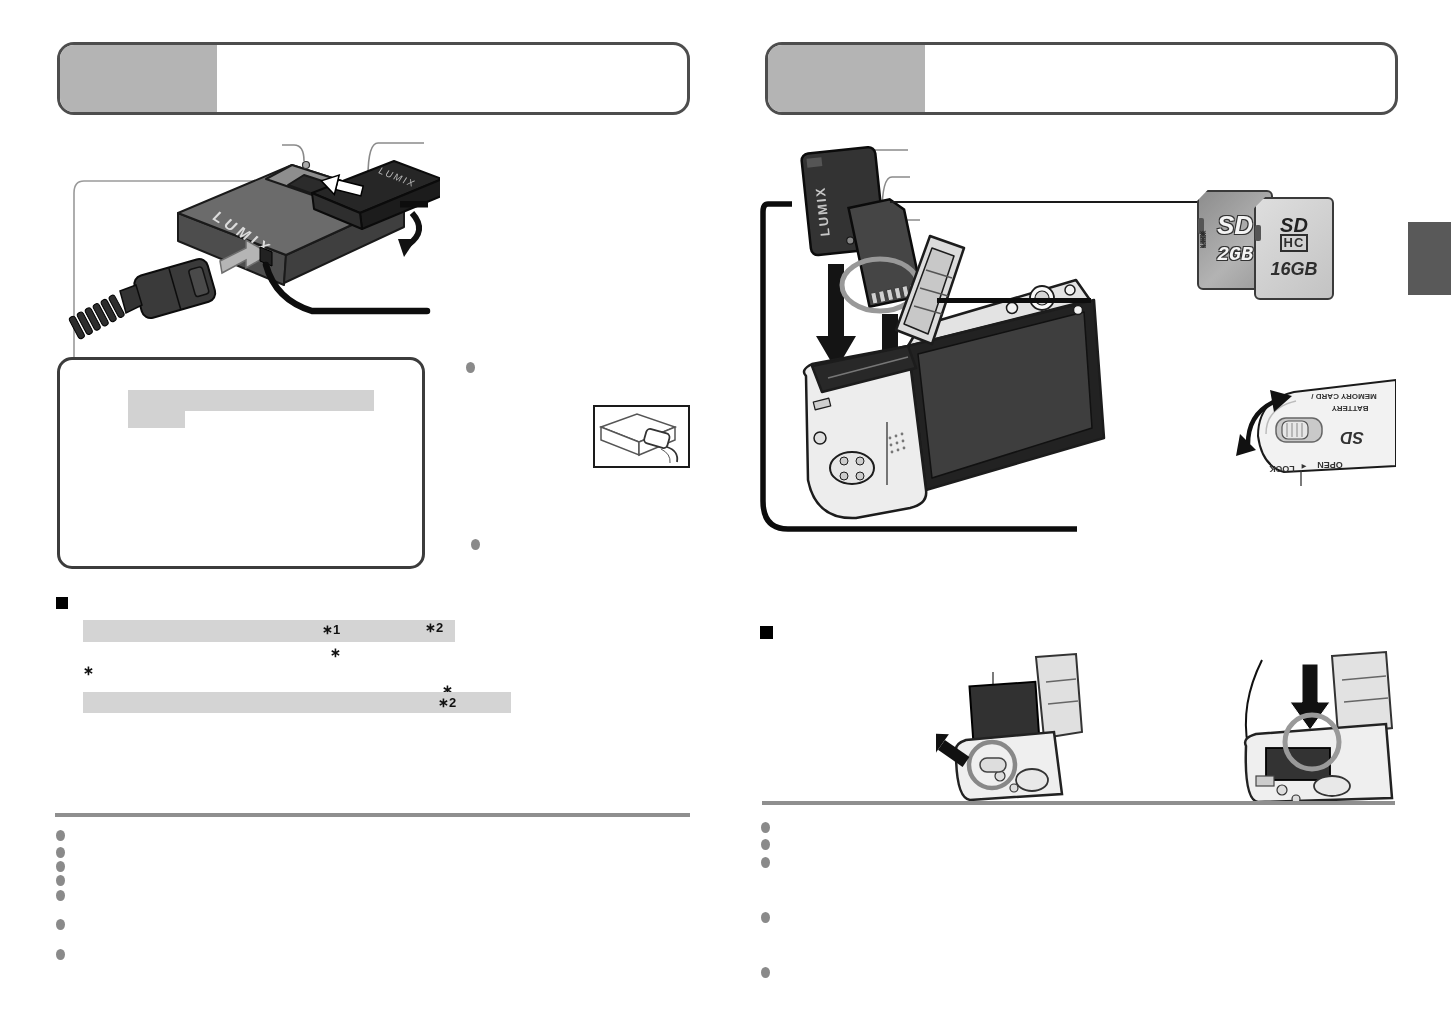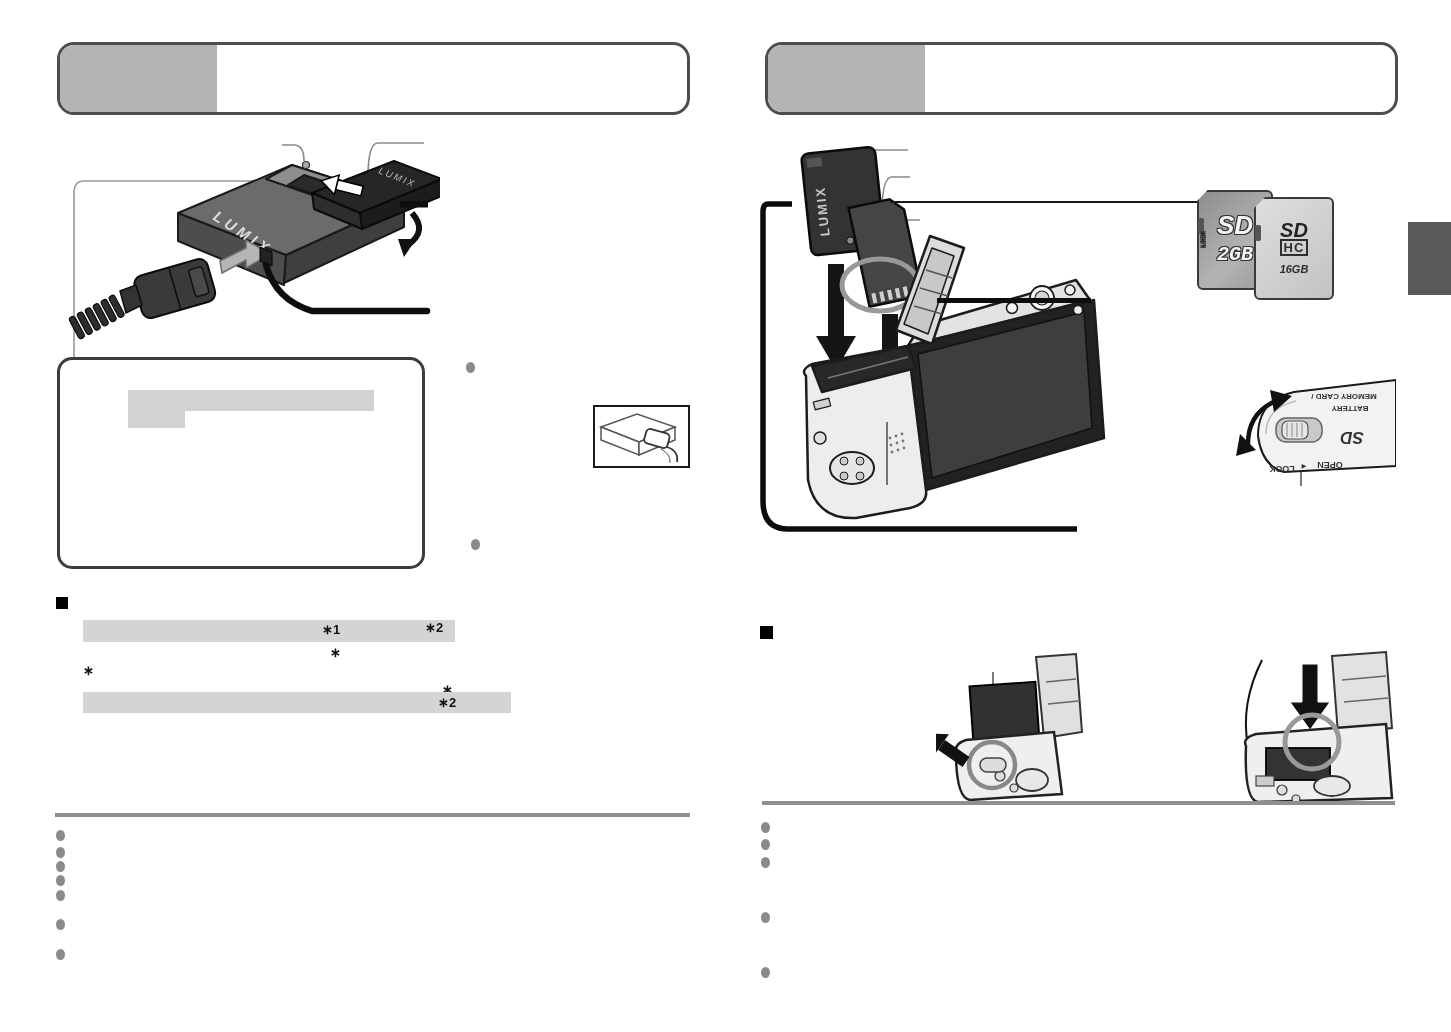--- a/index.html
+++ b/index.html
@@ -247,21 +247,21 @@
   <div class="sdcard card1" style="left:1197px;top:190px;width:76px;height:100px;">
     <div class="locktab"></div>
     <div class="lockword">LOCK</div>
     <div class="logo" style="font-size:26px;">SD</div>
     <div class="cap" style="font-size:20px;margin-top:6px;font-family:Liberation Mono, monospace;">2GB</div>
   </div>
   <div class="sdcard card2" style="left:1254px;top:197px;width:80px;height:103px;">
     <div class="locktab"></div>
     <div class="logo" style="font-size:20px;color:#222;text-shadow:none;">SD</div>
     <div class="hcbox">HC</div>
-    <div class="cap" style="font-size:11px;margin-top:7px;color:#2e2e2e;">16GB</div>
+    <div class="cap" style="font-size:18px;margin-top:7px;color:#2e2e2e;">16GB</div>
   </div>
 
   <svg class="abs" style="left:1232px;top:374px;" width="164" height="112" viewBox="0 0 164 112">
     <path d="M26,62 Q26,26 62,18 L164,6 L164,92 L52,98 Q30,92 26,62 Z" fill="#f2f2f2" stroke="#1a1a1a" stroke-width="2"></path>
     <path d="M34,60 Q34,34 64,27" stroke="#bbb" stroke-width="1.5" fill="none"></path>
     <rect x="44" y="44" width="46" height="24" rx="10" fill="#c9c9c9" stroke="#666" stroke-width="1.5"></rect>
     <rect x="50" y="47" width="26" height="18" rx="6" fill="#e6e6e6" stroke="#555" stroke-width="1.2"></rect>
     <line x1="55" y1="49" x2="55" y2="63" stroke="#888"></line>
       <line x1="60" y1="49" x2="60" y2="63" stroke="#888"></line>
     <line x1="65" y1="49" x2="65" y2="63" stroke="#888"></line>

